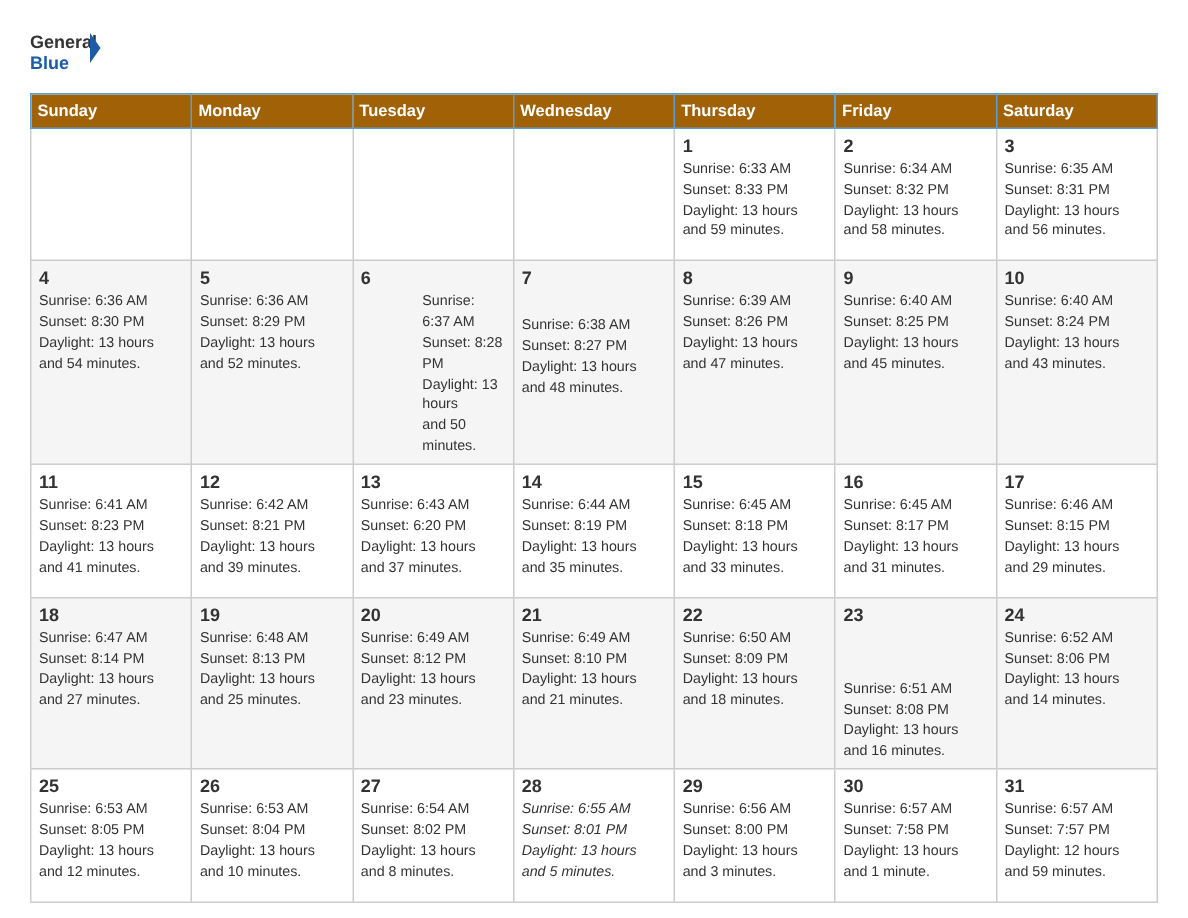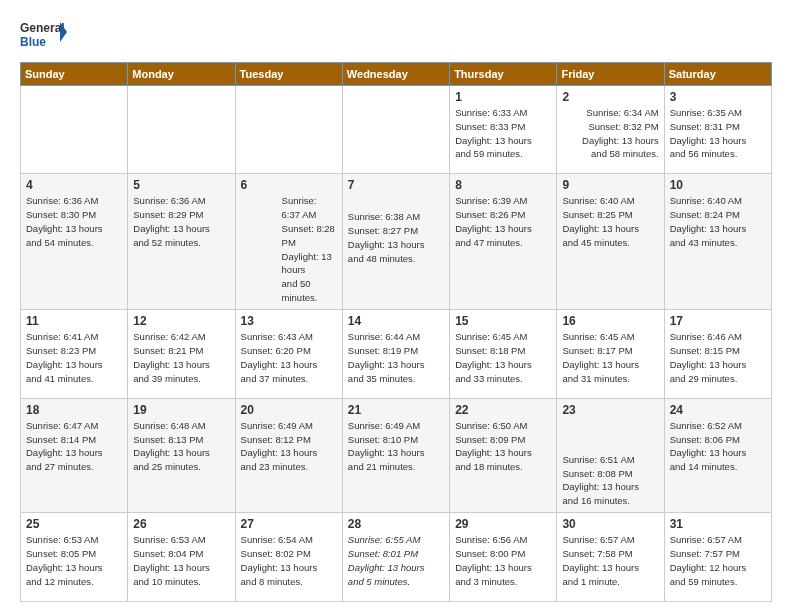--- a/index.html
+++ b/index.html
@@ -124,21 +124,21 @@
           <td class="empty"></td>
           <td>
             <span class="day-number">1</span>
             <div class="day-info" style="white-space: pre-line;">Sunrise: 6:33 AM
 Sunset: 8:33 PM
 Daylight: 13 hours
 and 59 minutes.</div>
           </td>
           <td>
             <span class="day-number">2</span>
-            <div class="day-info" style="white-space: pre-line; text-align: right;">Sunrise: 6:34 AM
+            <div class="day-info" style="white-space: pre-line;">Sunrise: 6:34 AM
 Sunset: 8:32 PM
 Daylight: 13 hours
 and 58 minutes.</div>
           </td>
           <td>
             <span class="day-number">3</span>
             <div class="day-info" style="white-space: pre-line;">Sunrise: 6:35 AM
 Sunset: 8:31 PM
 Daylight: 13 hours
 and 56 minutes.</div>

